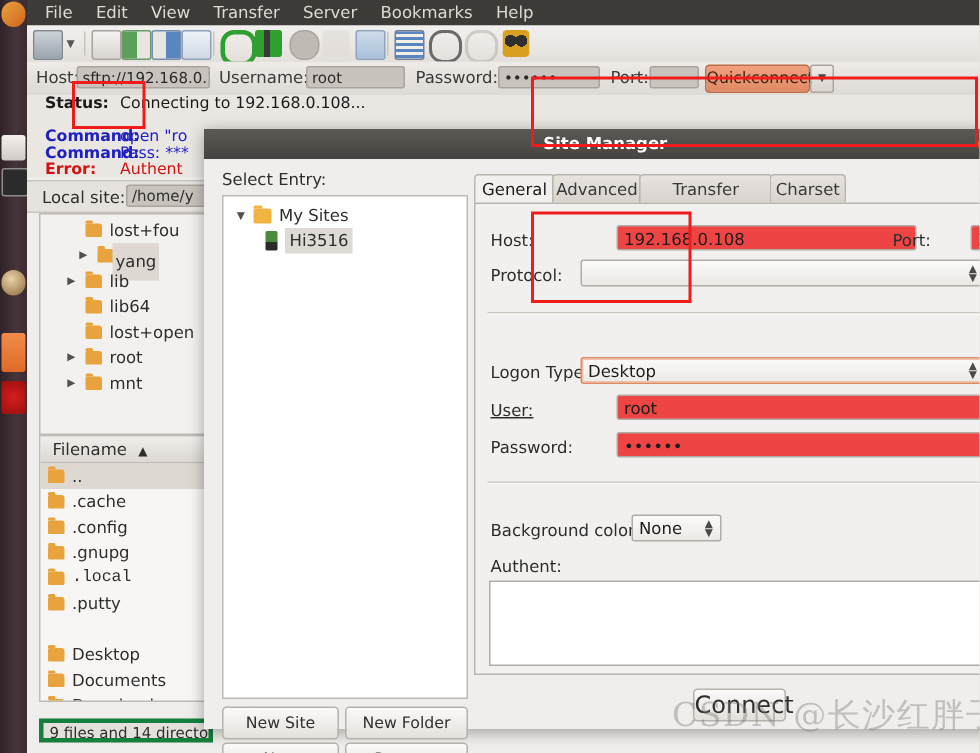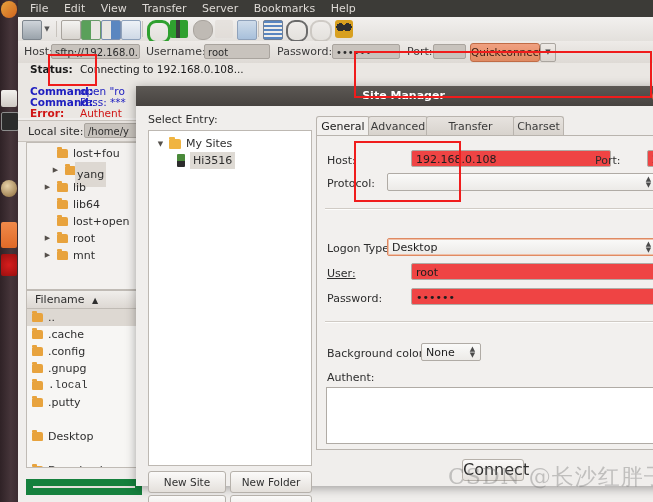--- a/index.html
+++ b/index.html
@@ -63,21 +63,21 @@
   #fhdr{position:absolute;left:0;top:0;width:116px;height:18px;
     background:linear-gradient(to bottom,#f0eeeb,#ddd8d3);border-bottom:1px solid #c0bbb5;
     font-size:11px;line-height:18px;padding-left:8px;box-sizing:border-box;}
   .frow{position:absolute;left:0;width:116px;height:17px;font-size:11px;line-height:17px;white-space:nowrap;}
   .frow.sel{background:#ddd8d2;}
   .ffold{position:absolute;left:5px;top:4px;width:11px;height:9px;background:#e8a33d;border-radius:1px 2px 1px 1px;}
   .ffold:before{content:"";position:absolute;left:0;top:-2px;width:5px;height:2px;background:#e8a33d;border-radius:1px 1px 0 0;}
   .flbl{position:absolute;left:21px;}
   
   #statusbar{position:absolute;left:8px;top:479px;width:116px;height:16px;
-    background:#e4e0dc;border:7px solid #15803d;font-size:10px;line-height:16px;
+    background:#e4e0dc;border:3px solid #15803d;font-size:10px;line-height:16px;
     padding-left:4px;box-sizing:border-box;overflow:hidden;white-space:nowrap;}
   
   #dlg{position:absolute;left:118px;top:86px;width:535px;height:400px;
     background:#f0eeec;box-shadow:0 2px 10px rgba(0,0,0,.35);}
   #dlgtitle{position:absolute;left:0;top:0;width:535px;height:20px;
     background:linear-gradient(to bottom,#5c5854,#474340);color:#ffffff;font-size:11px;
     text-align:center;line-height:20px;font-weight:bold;}
   #dlgclose{position:absolute;right:6px;top:4px;width:13px;height:13px;border-radius:7px;
     background:radial-gradient(circle at 35% 30%,#f07a52,#cf4a22);color:#fff;font-size:9px;
     text-align:center;line-height:13px;}
@@ -268,20 +268,24 @@
       <span class="flbl">.local</span>
     </div>
     <div class="frow" style="top:103px;">
       <span class="ffold"></span>
       <span class="flbl">.putty</span>
     </div>
     <div class="frow" style="top:137px;">
       <span class="ffold"></span>
       <span class="flbl">Desktop</span>
     </div>
+    <div class="frow" style="top:154px;">
+      <span class="ffold"></span>
+      <span class="flbl">Documents</span>
+    </div>
     <div class="frow" style="top:171px;">
       <span class="ffold"></span>
       <span class="flbl">Downloads</span>
     </div>
   </div>
 
   <div id="statusbar">9 files and 14 directo</div>
 
   <div id="dlg">
     <div id="dlgtitle">

